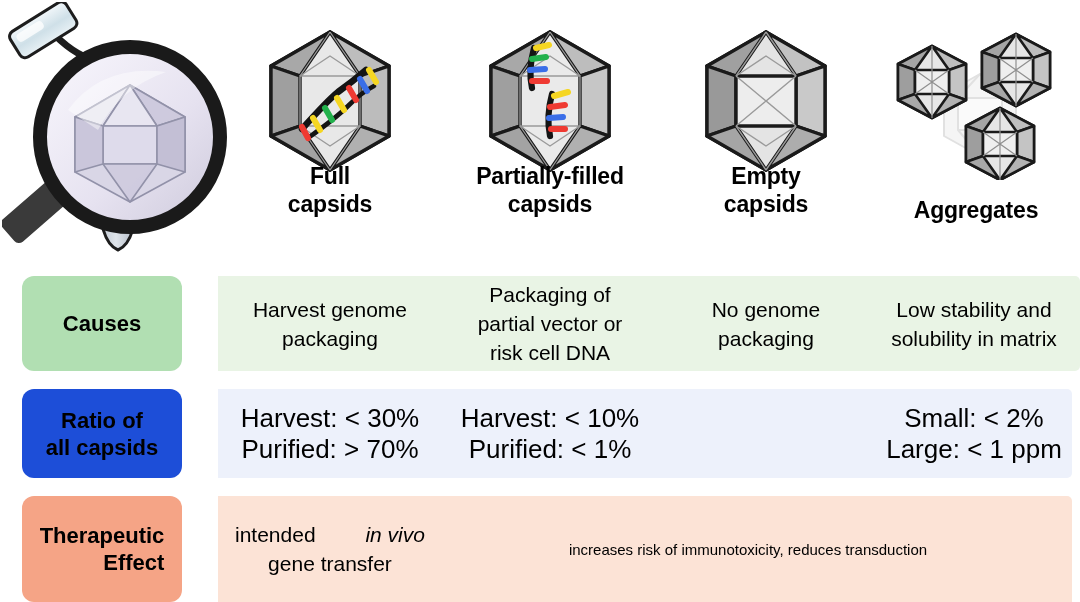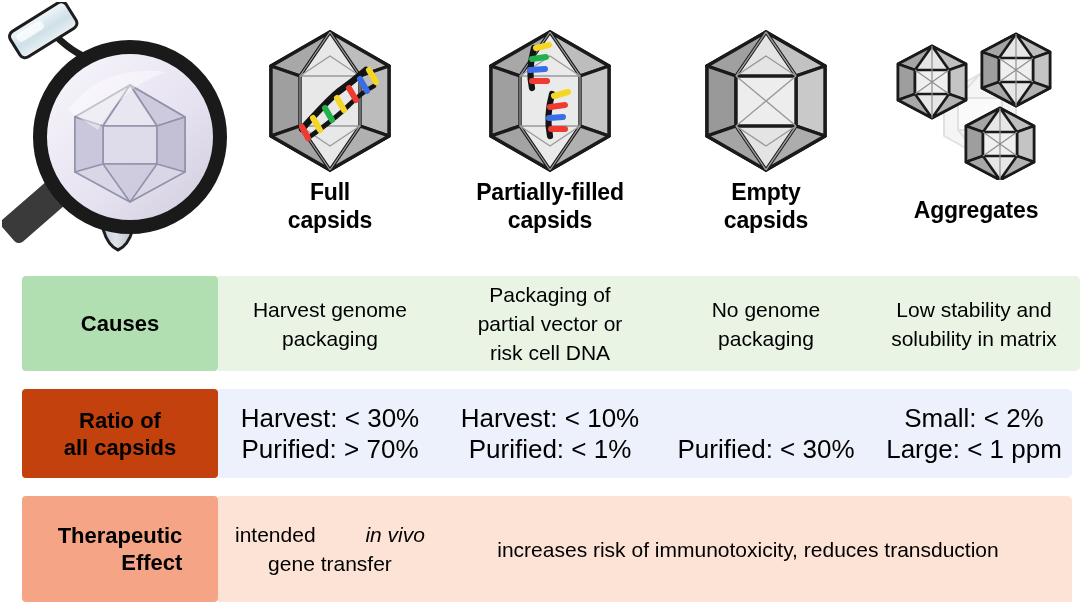--- a/index.html
+++ b/index.html
@@ -54,21 +54,21 @@
   .capsid-col .col-title {
     position: absolute;
     left: 0;
     width: 100%;
     text-align: center;
     font-weight: bold;
     font-size: 23px;
     line-height: 28px;
     letter-spacing: -0.2px;
   }
-  .capsid-col.two-line .col-title { top: 178px; }
+  .capsid-col.two-line .col-title { top: 162px; }
   .capsid-col.one-line .col-title { top: 196px; }
 
   
   #col-full       { left: 232px; width: 196px; }
   #col-partial    { left: 428px; width: 244px; }
   #col-empty      { left: 660px; width: 212px; }
   #col-aggregates { left: 872px; width: 208px; }
 
   #col-full .art       { left: 24px; width: 148px; }
   #col-partial .art    { left: 48px; width: 148px; }
@@ -78,23 +78,23 @@
   
   .row {
     position: absolute;
     left: 0;
     width: 1080px;
   }
   .row .row-label {
     position: absolute;
     left: 22px;
     top: 0;
-    width: 196px;
+    width: 160px;
     height: 100%;
-    border-radius: 4px;
+    border-radius: 12px;
     display: flex;
     align-items: center;
     justify-content: center;
     text-align: center;
     font-weight: bold;
     font-size: 22px;
     line-height: 27px;
     z-index: 2;
   }
   .row .row-body {
@@ -130,21 +130,21 @@
   .c1 { left: 232px; width: 196px; }
   .c2 { left: 428px; width: 244px; }
   .c3 { left: 660px; width: 212px; }
   .c4 { left: 872px; width: 204px; }
 
   #row-ratio .cell { font-size: 26px; line-height: 31px; }
 
   .cell.merged {
     left: 420px;
     width: 656px;
-    font-size: 21px;
+    font-size: 15px;
   }
 
   .italic { font-style: italic; margin-left: 44px; }
   .nowrap { white-space: nowrap; }
 </style>
 </head>
 <body>
 
 <div id="figure">
 
@@ -393,21 +393,21 @@
     <div class="cell c4">
       <div>
         <span>Low stability and</span><br>
         <span>solubility in matrix</span>
       </div>
     </div>
   </div>
 
   <div class="row" id="row-ratio">
     <div class="row-body" style="background: rgb(237, 241, 251);"></div>
-    <div class="row-label" style="background: #c2410c;">
+    <div class="row-label" style="background: #1d4ed8;">
       <div>
         <span>Ratio of</span><br>
         <span>all capsids</span>
       </div>
     </div>
 
     <div class="cell c1">
       <div>
         <span class="nowrap">Harvest: &lt; 30%</span><br>
         <span class="nowrap">Purified: &gt; 70%</span>
@@ -415,21 +415,20 @@
     </div>
     <div class="cell c2">
       <div>
         <span class="nowrap">Harvest: &lt; 10%</span><br>
         <span class="nowrap">Purified: &lt; 1%</span>
       </div>
     </div>
     <div class="cell c3">
       <div>
         <br>
-        <span class="nowrap">Purified: &lt; 30%</span>
       </div>
     </div>
     <div class="cell c4">
       <div>
         <span class="nowrap">Small: &lt; 2%</span><br>
         <span class="nowrap">Large: &lt; 1 ppm</span>
       </div>
     </div>
   </div>
 

